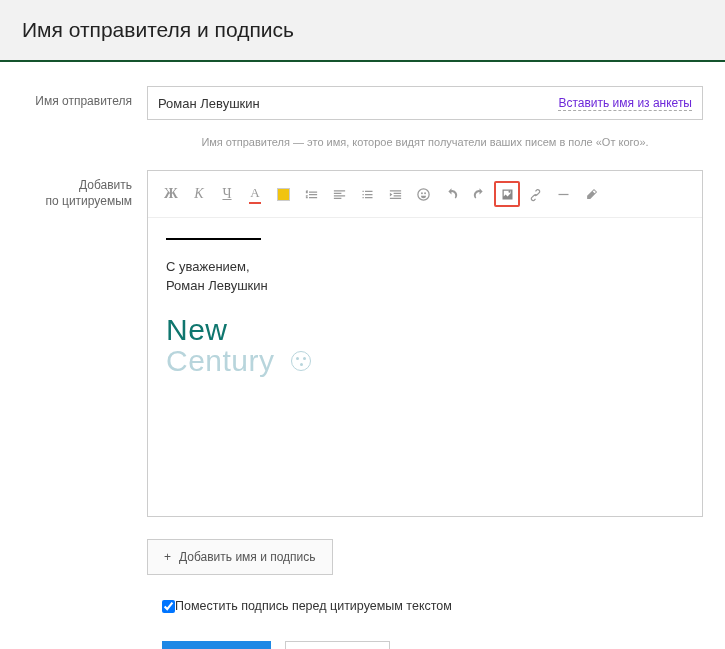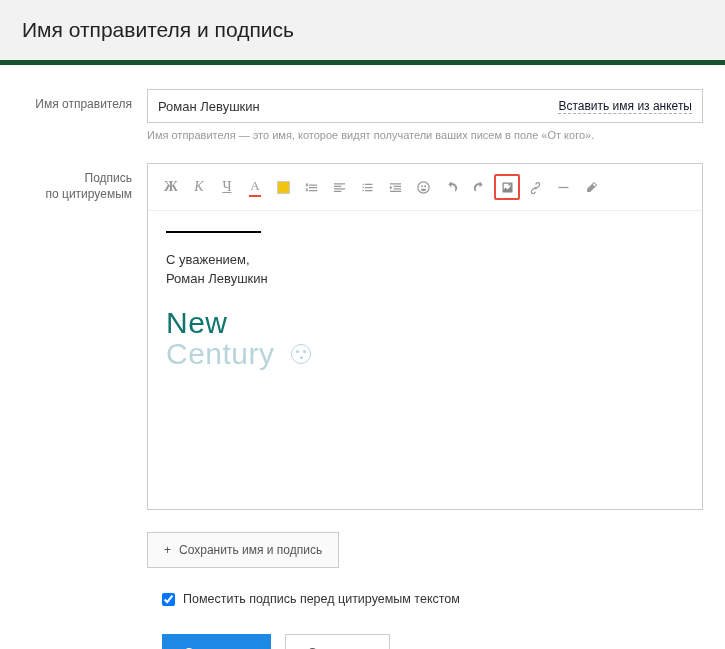--- a/index.html
+++ b/index.html
@@ -1,45 +1,45 @@
 <!DOCTYPE html>
 <html><head>
 <meta charset="utf-8">
 <style>
   * { box-sizing: border-box; margin: 0; padding: 0; }
   body { font-family: Arial, Helvetica, sans-serif; font-size: 13px; color: #333; background: #fff; width: 725px; }
-  .header { background: #f2f2f2; border-bottom: 5px solid #14532d; padding: 18px 22px; }
+  .header { background: #f2f2f2; border-bottom: 2px solid #14532d; padding: 18px 22px; }
   .header h1 { font-size: 21px; font-weight: normal; color: #222; }
   .content { padding: 24px 22px 30px 22px; }
   .row { display: flex; margin-bottom: 6px; }
   .label-col { width: 125px; text-align: right; padding-right: 15px; padding-top: 8px; color: #666; font-size: 12px; line-height: 1.3; }
   .field-col { flex: 1; }
   .name-input-wrap { position: relative; border: 1px solid #ccc; height: 34px; display: flex; align-items: center; padding: 0 10px; }
   .name-input { border: none; outline: none; font-size: 13px; flex: 1; color: #333; }
-  .insert-link { color: #0f172a; font-size: 12px; border-bottom: 1px dashed #aaa; cursor: pointer; }
-  .hint { color: #999; font-size: 11px; margin-top: 6px; margin-bottom: 16px; }
+  .insert-link { color: #6d28d9; font-size: 12px; border-bottom: 1px dashed #aaa; cursor: pointer; }
+  .hint { color: #999; font-size: 11px; margin-top: 16px; margin-bottom: 16px; text-align: center; }
   .editor-wrap { border: 1px solid #ccc; }
   .toolbar { display: flex; align-items: center; padding: 10px 10px; gap: 2px; border-bottom: 1px solid #eee; }
   .tb-btn { width: 26px; height: 26px; display: flex; align-items: center; justify-content: center; color: #999; cursor: pointer; font-family: Georgia, 'Times New Roman', serif; font-size: 14px; }
   .tb-btn.hl { border: 2px solid #e74c3c; border-radius: 2px; }
   .tb-btn svg { width: 15px; height: 15px; fill: #999; }
   .tb-btn.hl svg { fill: #888; }
   .editor-body { min-height: 298px; padding: 20px 18px; font-size: 13px; color: #333; }
   .sig-divider { width: 95px; border-top: 2px solid #000; margin-bottom: 18px; }
   .sig-text { line-height: 1.45; margin-bottom: 18px; }
   .logo { font-family: 'Trebuchet MS', Arial, sans-serif; }
   .logo-top { font-size: 30px; color: #0f766e; font-weight: 300; letter-spacing: 0.5px; line-height: 1.05; }
   .logo-bottom { font-size: 30px; color: #b8d5dc; font-weight: 300; letter-spacing: 0.5px; display: flex; align-items: center; gap: 16px; line-height: 1.05; }
   .logo-circle { width: 20px; height: 20px; border: 1.8px solid #b8d5dc; border-radius: 50%; position: relative; display: inline-block; }
   .logo-circle::before, .logo-circle::after { content:''; position:absolute; width:3px; height:3px; background:#b8d5dc; border-radius:50%; }
   .logo-circle::before { top:5px; left:4px; }
   .logo-circle::after { top:5px; right:4px; }
   .logo-dot3 { position:absolute; width:3px; height:3px; background:#b8d5dc; border-radius:50%; bottom:4px; left:8px; }
   .add-btn { margin-top: 22px; border: 1px solid #ccc; background: #fafafa; padding: 10px 16px; font-size: 12px; color: #555; cursor: pointer; display: inline-flex; align-items: center; gap: 8px; }
-  .checkbox-row { margin-top: 24px; margin-left: 140px; display: flex; align-items: center; gap: 8px; font-size: 12.5px; color: #333; }
+  .checkbox-row { margin-top: 24px; margin-left: 140px; display: flex; align-items: center; gap: 0; font-size: 12.5px; color: #333; }
   .actions { margin-top: 28px; margin-left: 140px; display: flex; gap: 14px; }
   .btn { padding: 10px 22px; font-size: 13px; cursor: pointer; border: none; }
   .btn-primary { background: #1e88e5; color: #fff; }
   .btn-secondary { background: #fff; border: 1px solid #ccc; color: #555; }
   .under-a { width:12px; height:2px; background:#e74c3c; }
   .color-sw { width:13px; height:13px; background:#f1c40f; border:1px solid #ccc; }
 </style>
 </head>
 <body>
 
@@ -55,21 +55,21 @@
       <div class="name-input-wrap">
         <input class="name-input" type="text" value="Роман Левушкин" style="">
         <span class="insert-link">Вставить имя из анкеты</span>
       </div>
       <div class="hint">Имя отправителя — это имя, которое видят получатели ваших писем в поле «От кого».</div>
     </div>
   </div>
 
   <div class="row">
     <div class="label-col">
-      <span>Подпись</span><br>
+      <span>Добавить</span><br>
       <span>по цитируемым</span>
     </div>
     <div class="field-col">
       <div class="editor-wrap">
 
         <div class="toolbar">
           <div class="tb-btn" style="font-weight:bold">Ж</div>
           <div class="tb-btn" style="font-style:italic">К</div>
           <div class="tb-btn" style="text-decoration:underline">Ч</div>
           <div class="tb-btn" style="flex-direction:column;gap:1px;font-size:13px;">
@@ -150,21 +150,21 @@
                   <span class="logo-dot3"></span>
                 </span>
             </div>
           </div>
         </div>
 
       </div>
 
       <button class="add-btn">
         <span>+</span>
-        <span>Сохранить имя и подпись</span>
+        <span>Добавить имя и подпись</span>
       </button>
     </div>
   </div>
 
   <div class="checkbox-row">
     <input type="checkbox" checked="" style="">
     <span>Поместить подпись перед цитируемым текстом</span>
   </div>
 
   <div class="actions">

